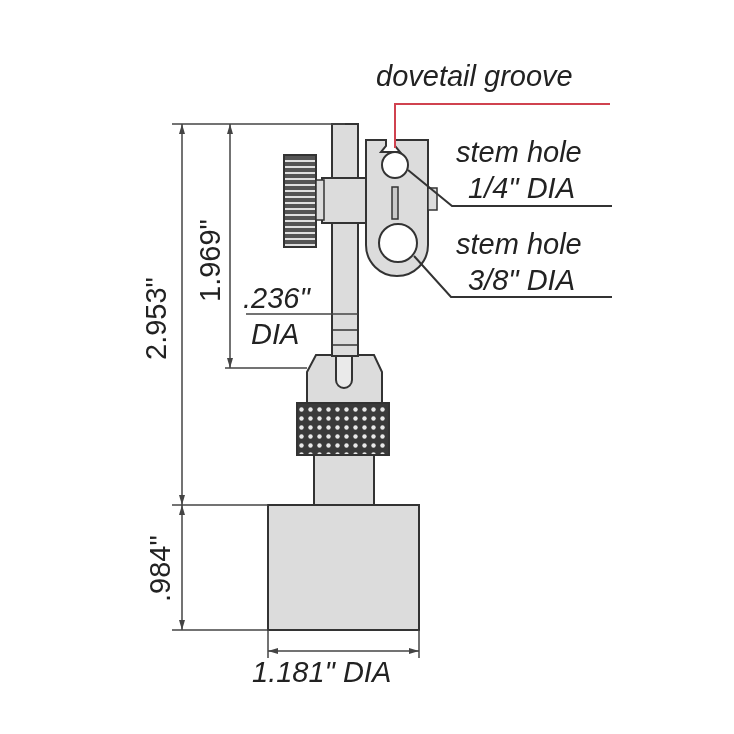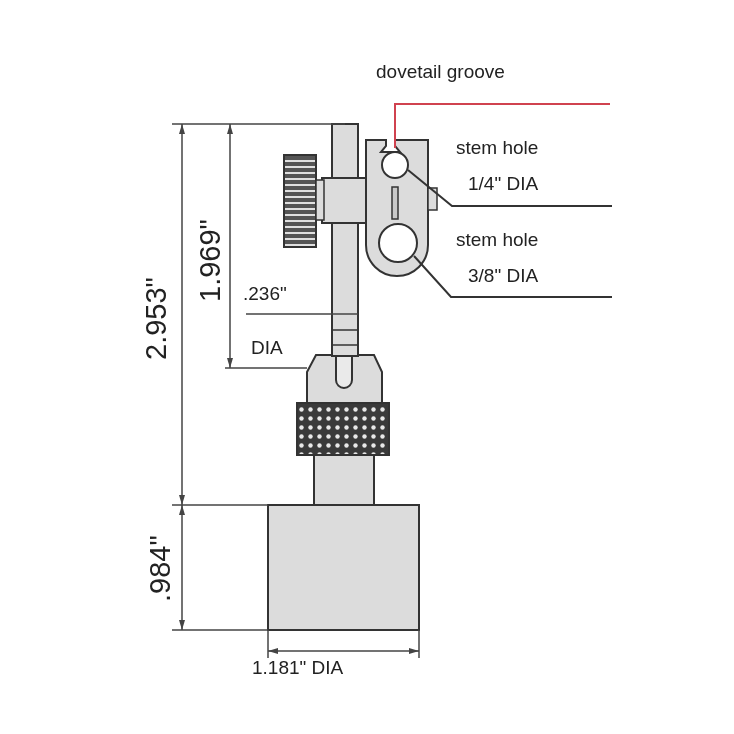--- a/index.html
+++ b/index.html
@@ -1,19 +1,19 @@
 <!DOCTYPE html>
 <html><head>
   <meta charset="utf-8">
   <style>
     html, body { margin: 0; padding: 0; background: #ffffff; }
     body { width: 734px; height: 734px; position: relative; overflow: hidden; font-family: "Liberation Sans", sans-serif; }
     #diagram { position: absolute; left: 0; top: 0; width: 734px; height: 734px; }
     .lbl { position: absolute; color: #222; font-family: "Liberation Sans", sans-serif; white-space: nowrap; line-height: 1; }
-    .lbl-h { font-size: 19px; }
+    .lbl-h { font-size: 29px; font-style: italic; }
     .lbl-v { font-size: 29px; transform-origin: left top; transform: rotate(-90deg); }
   </style>
 </head>
 <body>
 
 <div id="diagram">
   <svg width="734" height="734" viewBox="0 0 734 734">
     <defs>
       <pattern id="knurl" width="9" height="9" patternUnits="userSpaceOnUse">
         <rect width="9" height="9" fill="#3a3a3a"></rect>
@@ -82,16 +82,16 @@
   
   <span class="lbl lbl-h" style="left:376px; top:62px;">dovetail groove</span>
   <span class="lbl lbl-h" style="left:456px; top:138px;">stem hole</span>
   <span class="lbl lbl-h" style="left:468px; top:174px;">1/4" DIA</span>
   <span class="lbl lbl-h" style="left:456px; top:230px;">stem hole</span>
   <span class="lbl lbl-h" style="left:468px; top:266px;">3/8" DIA</span>
 
   <span class="lbl lbl-v" style="left:142px; top:360px;">2.953"</span>
   <span class="lbl lbl-v" style="left:196px; top:302px;">1.969"</span>
   <span class="lbl lbl-h" style="left:243px; top:284px;">.236"</span>
-  <span class="lbl lbl-h" style="left:251px; top:320px;margin-top:18px;">DIA</span>
+  <span class="lbl lbl-h" style="left:251px; top:320px;">DIA</span>
   <span class="lbl lbl-v" style="left:146px; top:602px;">.984"</span>
   <span class="lbl lbl-h" style="left:252px; top:658px;">1.181" DIA</span>
 </div>
 
 </body></html>

